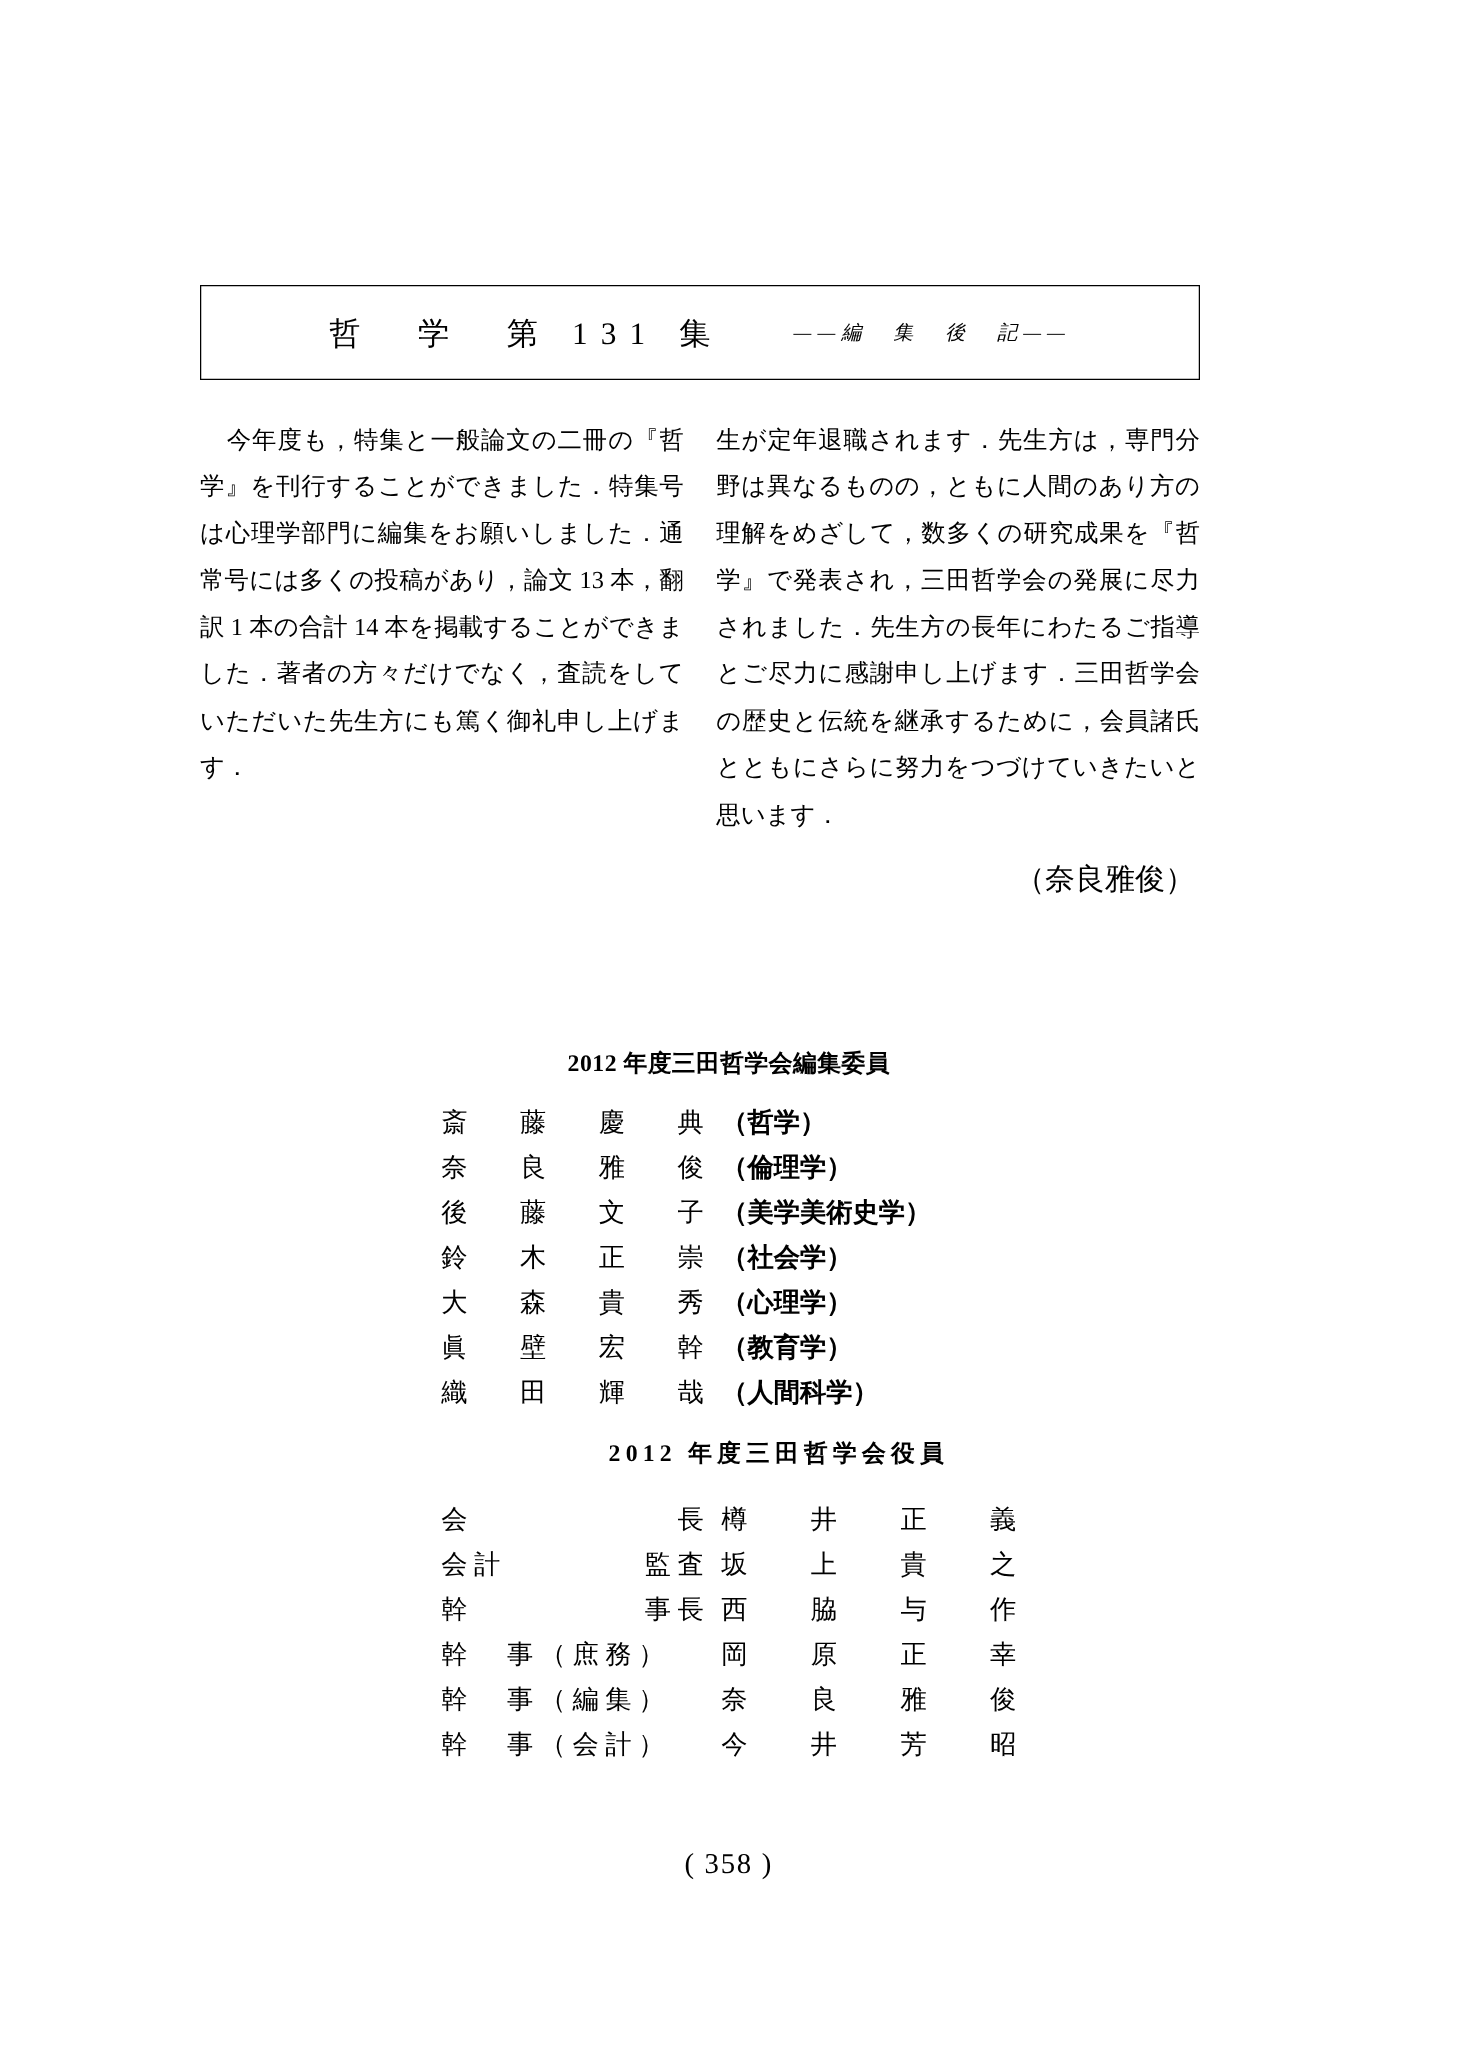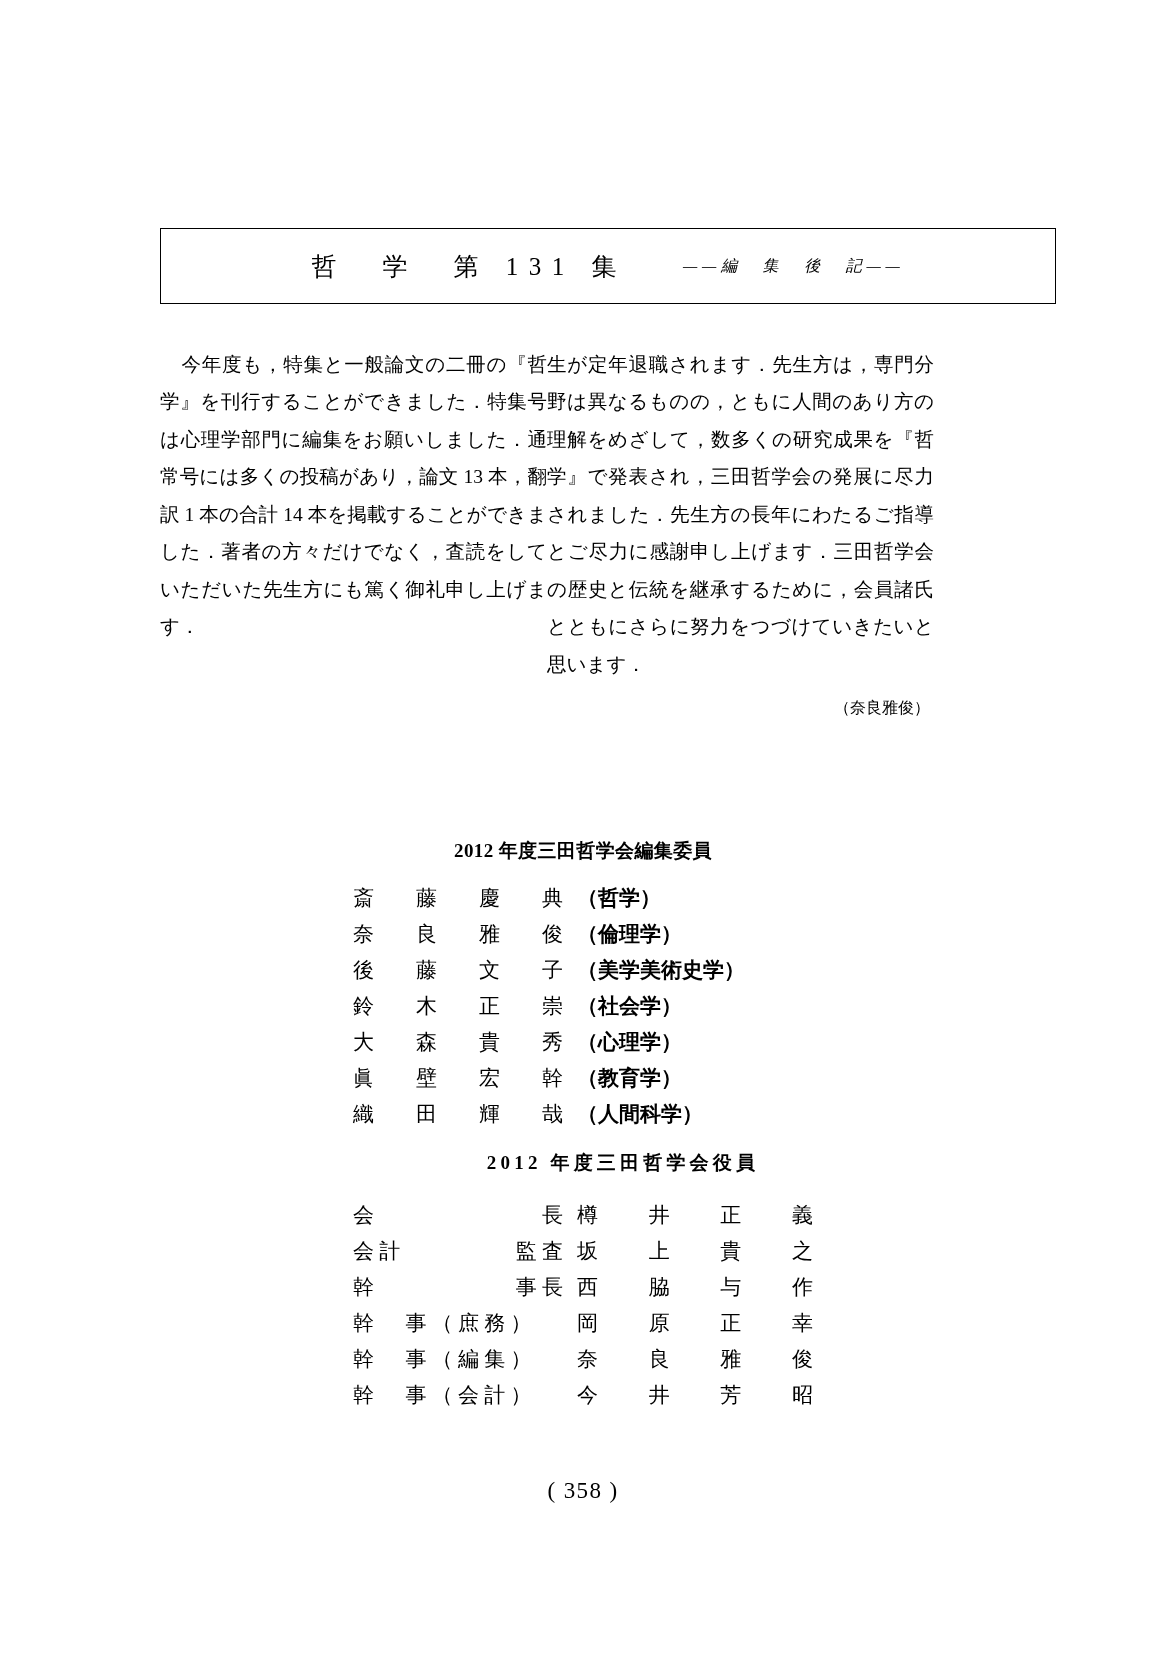--- a/index.html
+++ b/index.html
@@ -19,21 +19,21 @@
     width: 1166px;
     height: 1654px;
     box-sizing: border-box;
   }
 
   
   .header-box {
     position: absolute;
     left: 160px;
     top: 228px;
-    width: 896px;
+    width: 800px;
     height: 76px;
     border: 1.5px solid #000;
     box-sizing: border-box;
   }
   .header-inner {
     display: flex;
     align-items: center;
     justify-content: center;
     height: 100%;
     gap: 56px;
@@ -47,41 +47,42 @@
     font-size: 16px;
     letter-spacing: 0.30em;
     white-space: nowrap;
     font-style: italic;
   }
 
   
   .columns {
     position: absolute;
     left: 160px;
-    top: 346px;
+    top: 334px;
     width: 800px;
     display: flex;
+    gap: 26px;
   }
   .col {
     width: 387px;
     font-size: 19.5px;
     line-height: 1.92;
     text-align: justify;
     text-justify: inter-ideograph;
   }
   .col p {
     margin: 0;
   }
   .col p.indent {
     text-indent: 1.1em;
   }
   .sig {
     margin-top: 10px;
     text-align: right;
-    font-size: 16px;
+    font-size: 24px;
     padding-right: 4px;
   }
 
   
   .section-heading {
     position: absolute;
     width: 100%;
     left: 0;
     text-align: center;
     font-weight: bold;

